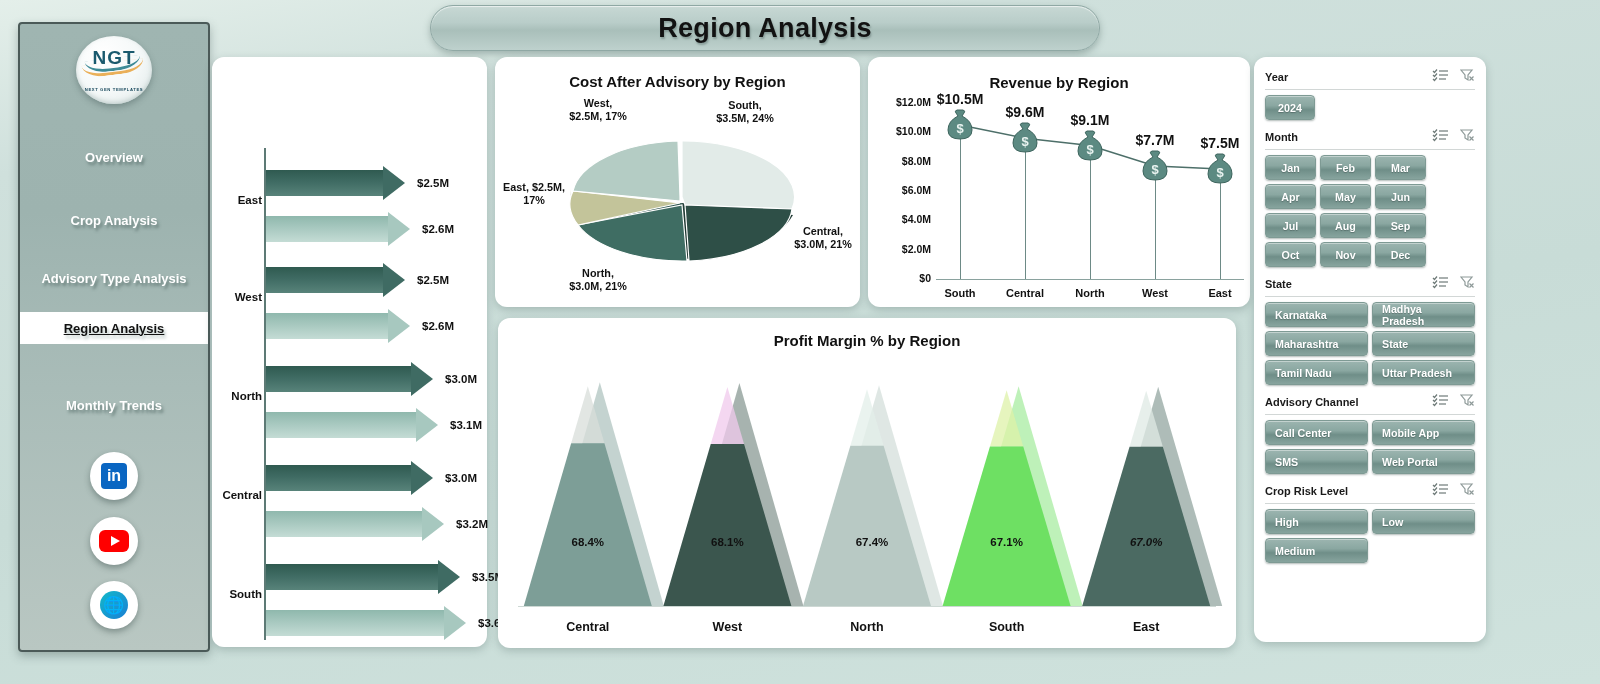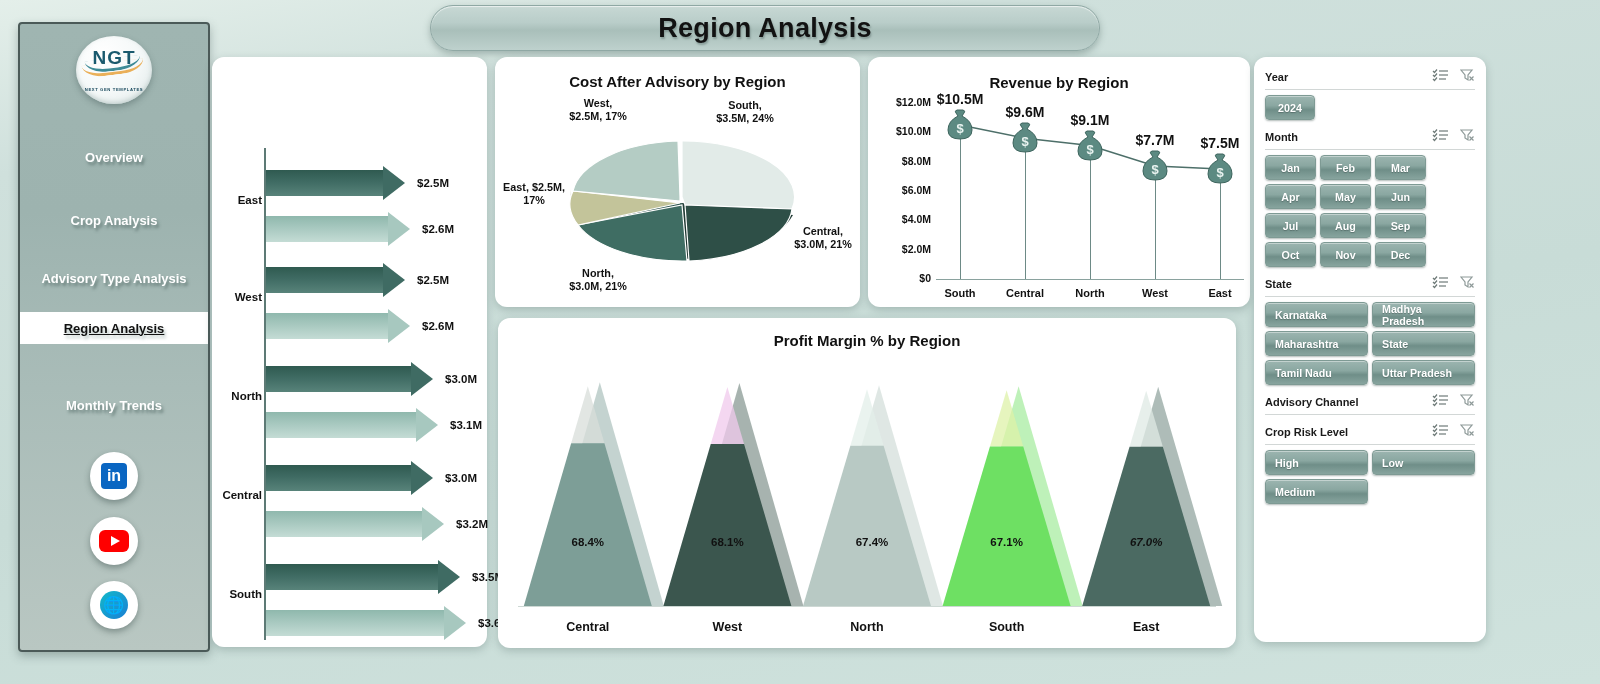--- a/index.html
+++ b/index.html
@@ -507,20 +507,26 @@
                 <line x1="7" y1="7" x2="16" y2="7" stroke="#6e7a78" stroke-width="1.2"></line>
                 <line x1="7" y1="11" x2="14" y2="11" stroke="#6e7a78" stroke-width="1.2"></line>
               </svg></span>
             <span><svg width="15" height="14" viewBox="0 0 15 14">
                 <path d="M1,2 L12,2 L8,7 L8,12 L5,10 L5,7 Z" fill="none" stroke="#8d9998" stroke-width="1.2"></path>
                 <path d="M9.5,8.5 L13.5,12.5 M13.5,8.5 L9.5,12.5" stroke="#8d9998" stroke-width="1.2"></path>
               </svg></span>
           </div>
         </div>
         <div class="fdiv"></div>
+        <div class="fchips">
+          <div class="chip w-half">Call Center</div>
+          <div class="chip w-half">Mobile App</div>
+          <div class="chip w-half">SMS</div>
+          <div class="chip w-half">Web Portal</div>
+        </div>
       </div>
       <div class="fgroup">
         <div class="fhead">
           <div class="ftitle">Crop Risk Level</div>
           <div class="ficons">
             <span><svg width="17" height="14" viewBox="0 0 17 14">
                 <path d="M1,3 L2.5,4.5 L5,1.5" stroke="#6e7a78" stroke-width="1.2" fill="none"></path>
                 <path d="M1,7 L2.5,8.5 L5,5.5" stroke="#6e7a78" stroke-width="1.2" fill="none"></path>
                 <path d="M1,11 L2.5,12.5 L5,9.5" stroke="#6e7a78" stroke-width="1.2" fill="none"></path>
                 <line x1="7" y1="3" x2="16" y2="3" stroke="#6e7a78" stroke-width="1.2"></line>

